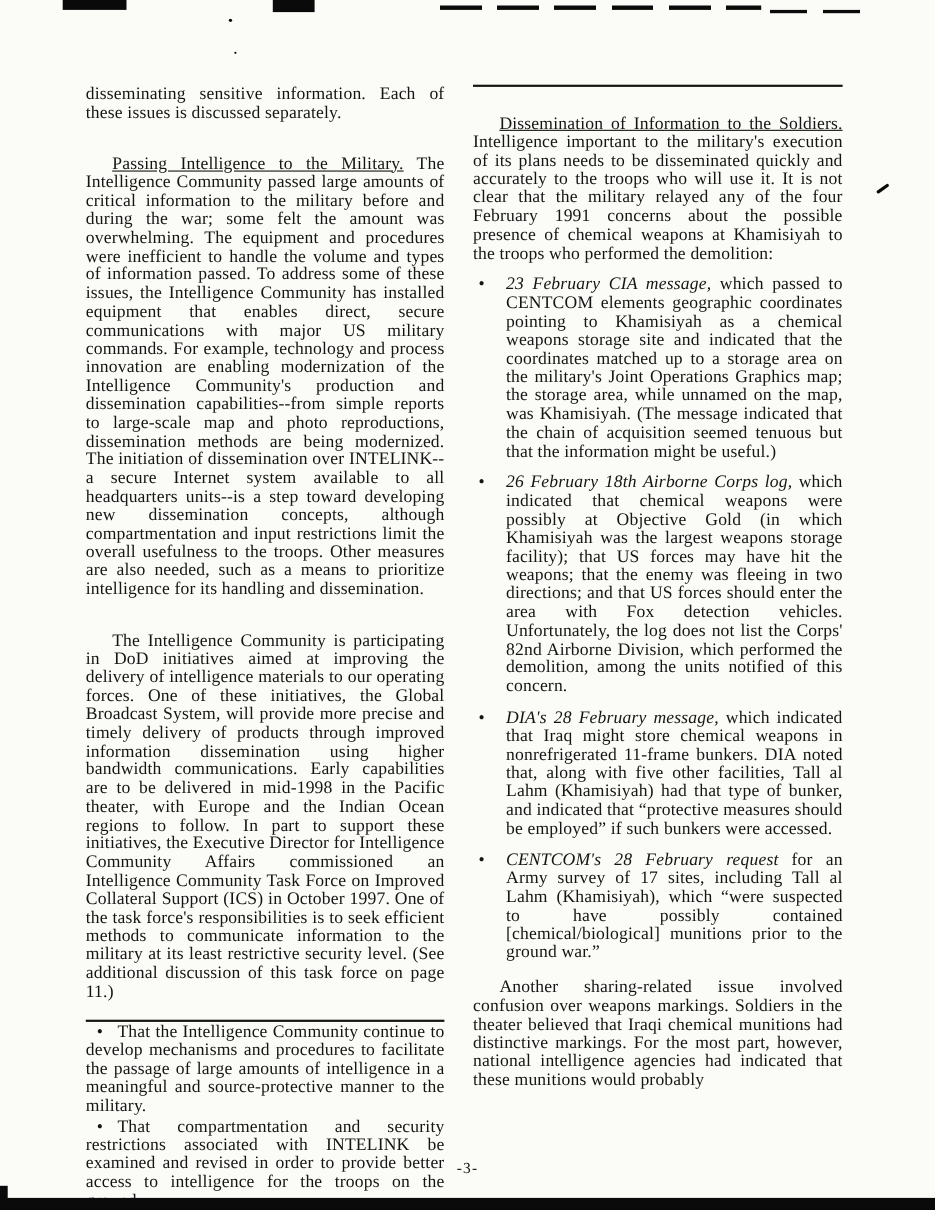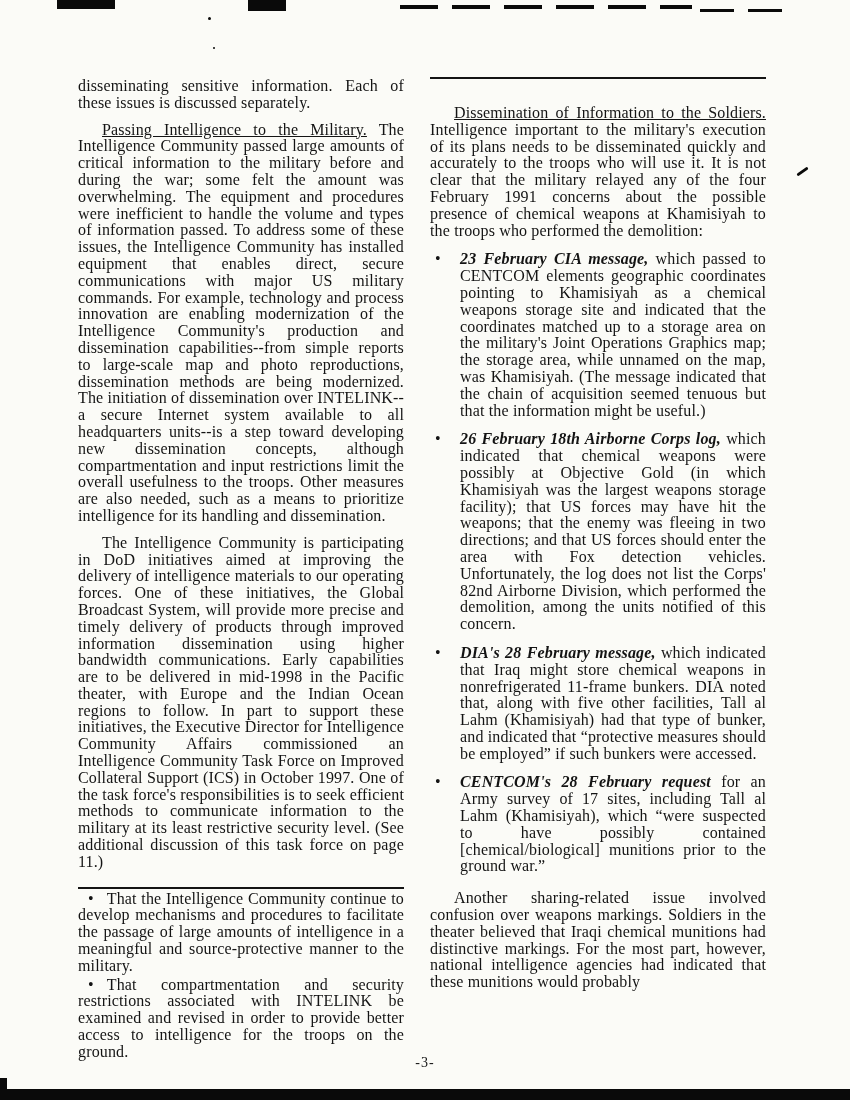--- a/index.html
+++ b/index.html
@@ -16,39 +16,39 @@
     position:absolute;
     font-size:16px;
     line-height:16.8px;
     letter-spacing:0.15px;
     text-align:justify;
   }
   .col-left  { left:78px;  top:78px; width:326px; }
   .col-right { left:430px; top:72px; width:336px; }
 
   p.indent { text-indent:24px; }
-  .para-gap { margin-top:10px; }
+  .para-gap { margin-top:30px; }
   .underline { text-decoration:underline; }
 
   .hrule { border:0; border-top:2px solid #141414; height:0; }
   .rule-above-recs { margin-top:16px; }
   .rec-heading { margin-top:3px; }
 
   .rec-item { text-indent:10px; margin-top:2px; }
   .rec-item::before { content:"\2022"; padding-right:13px; }
 
   .carryover { text-indent:8px; padding-bottom:3px; border-bottom:1.5px solid #141414; }
   .carryover::before { content:"\2022"; padding-right:12px; }
   .carryover-rule { margin-top:5px; border-top:2.5px solid #141414; }
 
   .dissem-para { margin-top:26px; }
 
   .bullet-item { position:relative; padding-left:30px; margin-top:12px; }
   .bullet-item::before { content:"\2022"; position:absolute; left:5px; }
-  .lead { font-style:italic; font-weight:bold;margin-top:47px; }
+  .lead { font-style:italic; font-weight:normal;margin-top:47px; }
 
   .closing { margin-top:15px; }
 
   .page-number {
     position:absolute; left:0; right:0; top:1055px;
     text-align:center; font-size:14px; letter-spacing:1px;
   }
 
   
   .artifact { position:absolute; background:#0a0a0a; }

